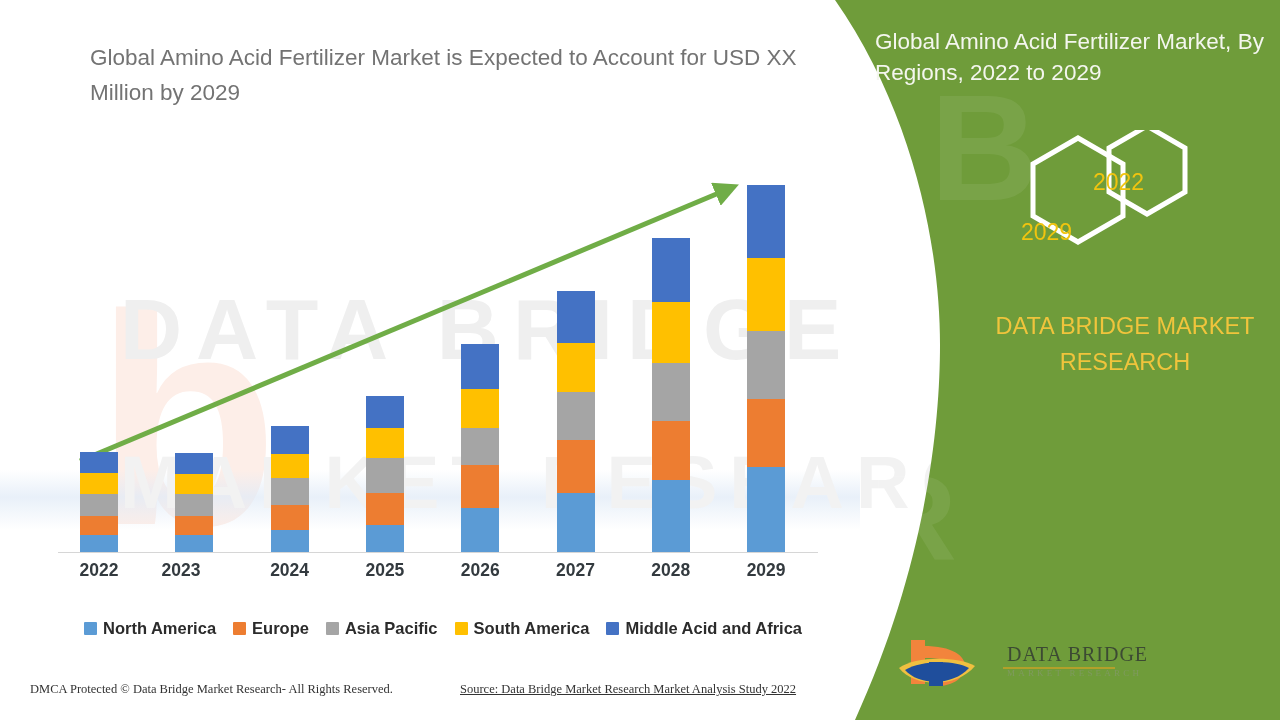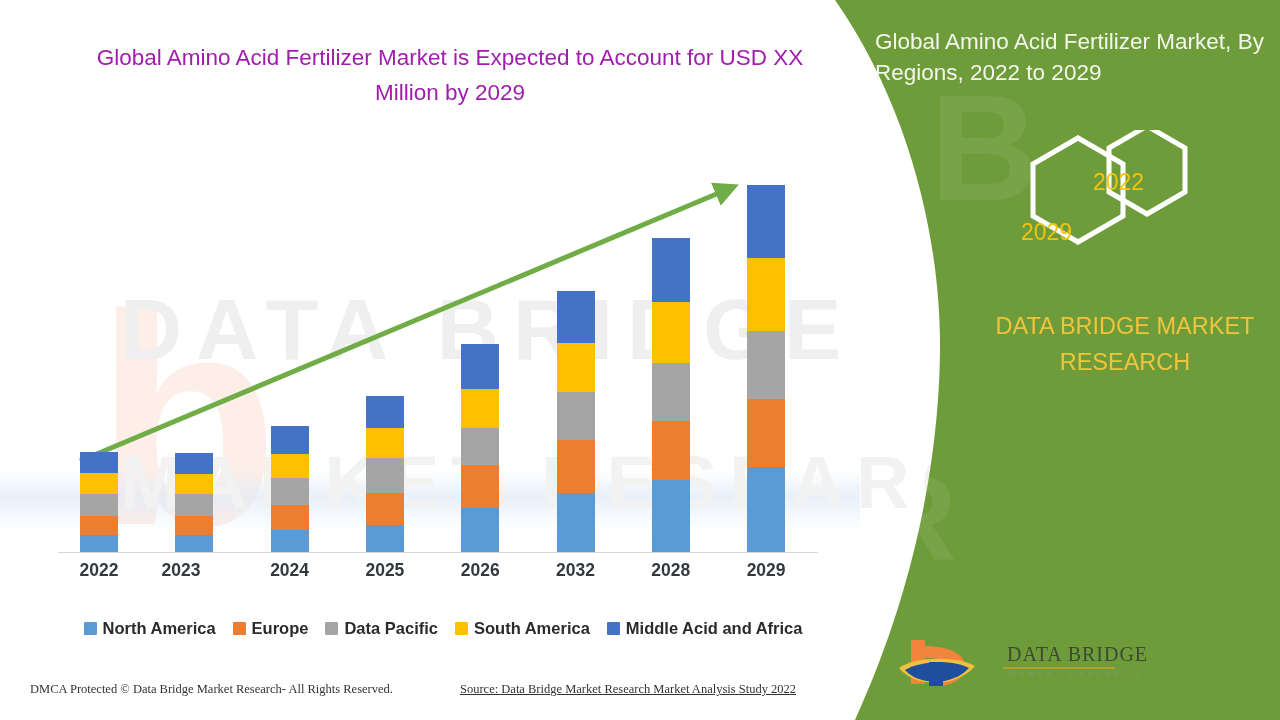--- a/index.html
+++ b/index.html
@@ -37,22 +37,22 @@
   .hex-label{
     position:absolute;color:#f1c40f;font-size:23px;font-weight:400;
   }
   .brand-lines{
     position:absolute;left:960px;top:308px;width:330px;
     color:#f0c43c;font-size:23.5px;line-height:36px;font-weight:400;text-align:center;
   }
 
   
   .headline{
-    position:absolute;left:90px;top:40px;width:720px;text-align:center;
-    color:#a21caf;font-size:22.5px;line-height:35px;font-weight:400;
+    position:absolute;left:90px;top:40px;width:720px;text-align:left;
+    color:#737373;font-size:22.5px;line-height:35px;font-weight:400;
   }
 
   
   .chart{position:absolute;left:0;top:0;width:860px;height:600px;}
   .axis-line{position:absolute;left:58px;top:552px;width:760px;height:1px;background:#d6d6d6;}
   .bar{position:absolute;bottom:0;width:38px;}
   .seg{position:absolute;width:100%;left:0;}
   .xlabel{
     position:absolute;top:560px;width:80px;text-align:center;
     color:#333a3f;font-size:17.5px;font-weight:700;
@@ -186,38 +186,38 @@
           <div class="seg" style="height: 73px; bottom: 221px; top: auto; background: rgb(255, 192, 0);"></div>
           <div class="seg" style="height: 73px; bottom: 294px; top: auto; background: rgb(68, 114, 196);"></div>
         </div>
       </div>
     <div id="xlabels">
         <div class="xlabel" style="left: 59px;">2022</div>
         <div class="xlabel" style="left: 141px;">2023</div>
         <div class="xlabel" style="left: 249.6px;">2024</div>
         <div class="xlabel" style="left: 344.9px;">2025</div>
         <div class="xlabel" style="left: 440.2px;">2026</div>
-        <div class="xlabel" style="left: 535.5px;">2032</div>
+        <div class="xlabel" style="left: 535.5px;">2027</div>
         <div class="xlabel" style="left: 630.8px;">2028</div>
         <div class="xlabel" style="left: 726.1px;">2029</div>
       </div>
   </div>
 
   <div class="legend" id="legend">
       <div class="leg-item">
         <span class="swatch" style="background: rgb(91, 155, 213);"></span>
         <span class="leg-label">North America</span>
       </div>
       <div class="leg-item">
         <span class="swatch" style="background: rgb(237, 125, 49);"></span>
         <span class="leg-label">Europe</span>
       </div>
       <div class="leg-item">
         <span class="swatch" style="background: rgb(165, 165, 165);"></span>
-        <span class="leg-label">Data Pacific</span>
+        <span class="leg-label">Asia Pacific</span>
       </div>
       <div class="leg-item">
         <span class="swatch" style="background: rgb(255, 192, 0);"></span>
         <span class="leg-label">South America</span>
       </div>
       <div class="leg-item">
         <span class="swatch" style="background: rgb(68, 114, 196);"></span>
         <span class="leg-label">Middle Acid and Africa</span>
       </div>
     </div>

